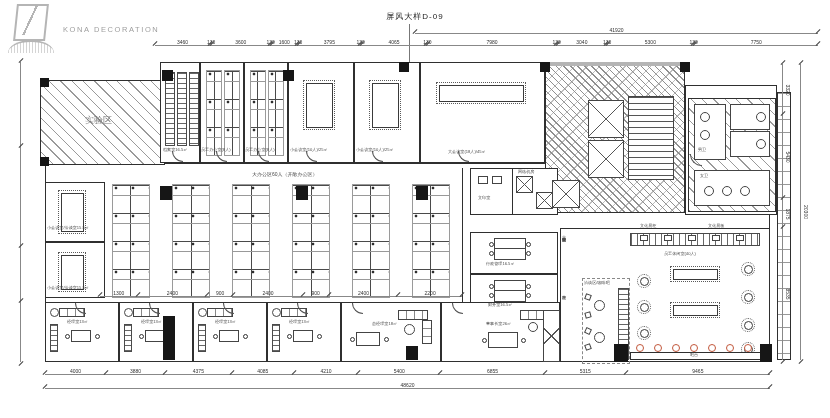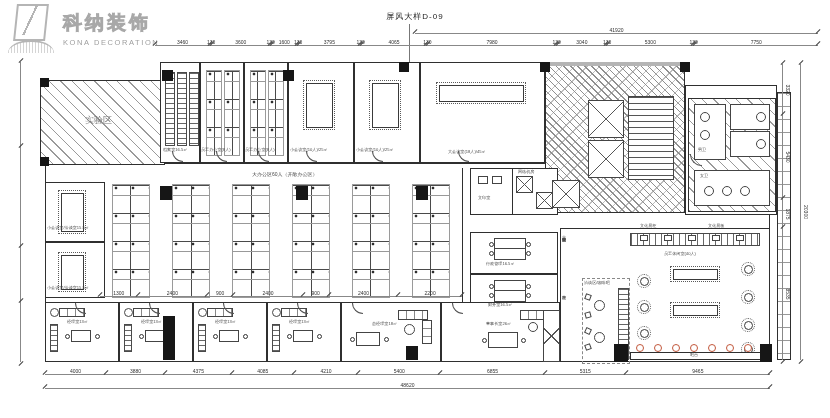--- a/index.html
+++ b/index.html
@@ -65,21 +65,20 @@
 
 <div id="stage">
 
   <div class="logo">
     <div class="logo-mark">
       <div class="sq"></div>
         <div class="diag"></div>
         <div class="arc"></div>
     </div>
     <div>
-      <div class="logo-cn">科纳装饰</div>
       <div class="logo-en">KONA DECORATION</div>
     </div>
   </div>
 
   <div class="title">屏风大样D-09</div>
   <div class="leader" style="left:409px;top:24px;height:128px;"></div>
 
   <div class="dimrow" style="left:415px;top:33px;width:403px;">
     <div class="seg" style="flex-grow:1">
         <span>41920</span>

